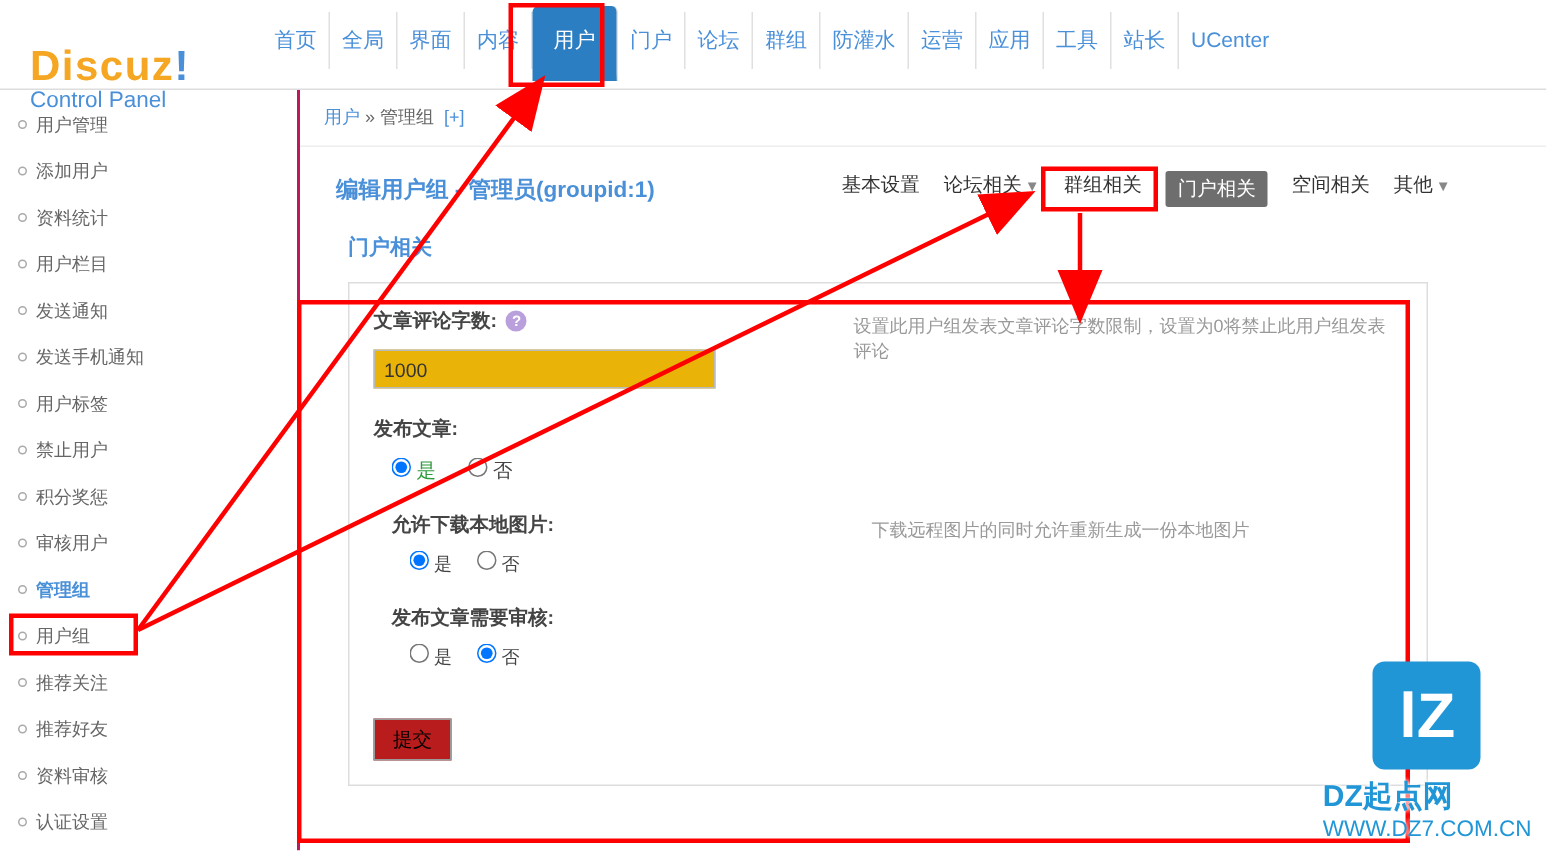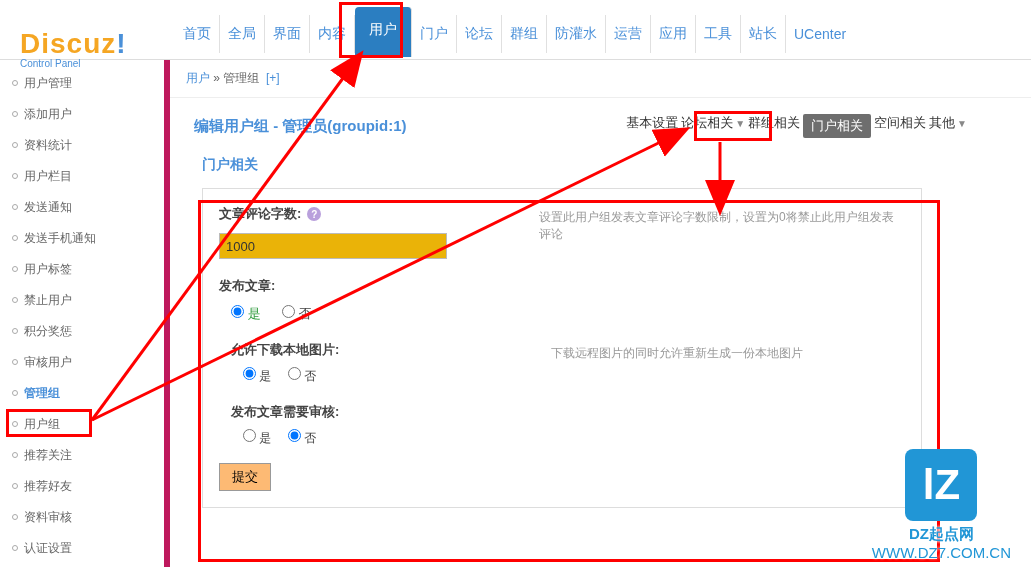--- a/index.html
+++ b/index.html
@@ -1,67 +1,67 @@
 <!DOCTYPE html>
 <html><head>
   <meta charset="utf-8">
   <style>
     *{box-sizing:border-box;margin:0;padding:0}
     body{font-family:"Microsoft YaHei",Arial,sans-serif;font-size:12px;color:#444;background:#fff;width:1031px;height:567px;position:relative;overflow:hidden}
     .header{height:60px;border-bottom:1px solid #ddd;display:flex}
     .logo-area{width:175px;padding:28px 0 0 20px}
     .logo-text{font-size:28px;font-weight:bold;color:#F5A623;letter-spacing:1px}
     .logo-text .excl{color:#4A90D9}
-    .logo-sub{color:#4A90D9;font-size:10px;margin-top:-2px}
-    .top-nav{flex:1;display:flex;align-items:center;padding-top:8px}
+    .logo-sub{color:#4A90D9;font-size:15px;margin-top:-2px}
+    .top-nav{flex:1;display:flex;align-items:flex-start;padding-top:8px}
     .top-nav a{color:#4A90D9;font-size:14px;padding:10px 8px;text-decoration:none;border-right:1px solid #e0e0e0}
     .top-nav a:last-child{border-right:none}
     .top-nav a.active{background:#2B7EC1;color:#fff;border-radius:4px 4px 0 0;padding:14px 14px 18px;margin-top:-4px}
     .main{display:flex;height:calc(100% - 60px)}
-    .sidebar{width:170px;border-right:6px solid #be185d;padding-top:8px}
+    .sidebar{width:200px;border-right:2px solid #be185d;padding-top:8px}
     .sidebar-item{padding:7px 0 7px 24px;color:#666;cursor:pointer;position:relative}
     .sidebar-item::before{content:"";position:absolute;left:12px;top:12px;width:4px;height:4px;border:1px solid #aaa;border-radius:50%}
     .sidebar-item.active{color:#4A90D9;font-weight:bold}
     .content{flex:1;padding:0}
     .breadcrumb{padding:10px 16px;border-bottom:1px solid #eee;color:#666}
     .breadcrumb .bc-link{color:#4A90D9}
     .inner{padding:16px 24px}
     .page-title-row{display:flex;align-items:center;margin-bottom:18px;gap:18px}
     .page-title{color:#4A90D9;font-size:15px;font-weight:bold}
-    .tab-row{display:flex;gap:3px;margin-left:auto;margin-right:40px}
+    .tab-row{display:flex;gap:16px;margin-left:auto;margin-right:40px}
     .tab{color:#333;font-size:13px;cursor:pointer}
     .tab .dd{font-size:10px;color:#888;margin-left:2px}
     .tab.active{background:#6E6E6E;color:#fff;padding:3px 8px;border-radius:2px}
     .section-title{color:#4A90D9;font-size:14px;margin:8px 0 14px 8px;font-weight:bold}
     .form-box{border:1px solid #ddd;padding:16px;margin-left:8px;width:720px;position:relative}
     .field-label{font-weight:bold;font-size:13px;margin-bottom:10px;display:flex;align-items:center;gap:6px}
     .help-icon{width:14px;height:14px;background:#B9A0DC;border-radius:50%;color:#fff;font-size:10px;display:inline-flex;align-items:center;justify-content:center}
     .text-input{width:228px;height:26px;border:1px solid #bbb;background:#eab308;padding:0 6px;font-size:13px;color:#333}
     .field-desc{color:#999;font-size:12px}
     .field-row{display:flex;align-items:flex-start;margin-bottom:18px}
     .field-left{width:320px}
     .field-right{flex:1;padding-top:4px}
     .radio-row{margin:8px 0 0 12px}
     .radio-row label{margin-right:18px;font-size:13px}
     .radio-row .yes{color:#2E9B3C}
     .sub-block{margin:18px 0 0 12px}
     .sub-block .field-label{margin-bottom:8px}
     .sub-radio{margin-left:12px}
-    .submit-btn{margin-top:16px;padding:4px 12px;border:1px solid #999;background:#fdba74;cursor:pointer;font-size:13px}
+    .submit-btn{margin-top:32px;padding:4px 12px;border:1px solid #999;background:#b91c1c;cursor:pointer;font-size:13px}
     
     .red-box{position:absolute;border:3px solid red;pointer-events:none;z-index:50}
     .rb-topnav{left:339px;top:2px;width:64px;height:56px}
     .rb-sidebar{left:6px;top:409px;width:86px;height:28px}
     .rb-tab{left:694px;top:111px;width:78px;height:30px}
     .rb-form{left:198px;top:200px;width:742px;height:362px}
     svg.arrows{position:absolute;left:0;top:0;z-index:40;pointer-events:none}
-    .watermark{position:absolute;right:20px;bottom:6px;text-align:center;z-index:60}
+    .watermark{position:absolute;right:10px;bottom:6px;z-index:60}
     .wm-box{width:72px;height:72px;background:#2196D6;border-radius:8px;display:flex;align-items:center;justify-content:center;margin:0 auto 4px}
     .wm-box span{font-size:42px;font-weight:bold;color:#fff;font-family:Arial}
-    .wm-text{color:#2196D6;font-weight:bold;font-size:15px;text-shadow:0 0 3px #fff,0 0 3px #fff}
+    .wm-text{color:#2196D6;font-weight:bold;font-size:20px;text-shadow:0 0 3px #fff,0 0 3px #fff}
     .wm-url{color:#2196D6;font-size:15px;font-weight:normal;text-shadow:0 0 3px #fff,0 0 3px #fff}
   </style>
 </head>
 <body>
 
 <div class="header">
   <div class="logo-area">
     <div class="logo-text"><span>Discuz</span><span class="excl">!</span></div>
     <div class="logo-sub">Control Panel</div>
   </div>

